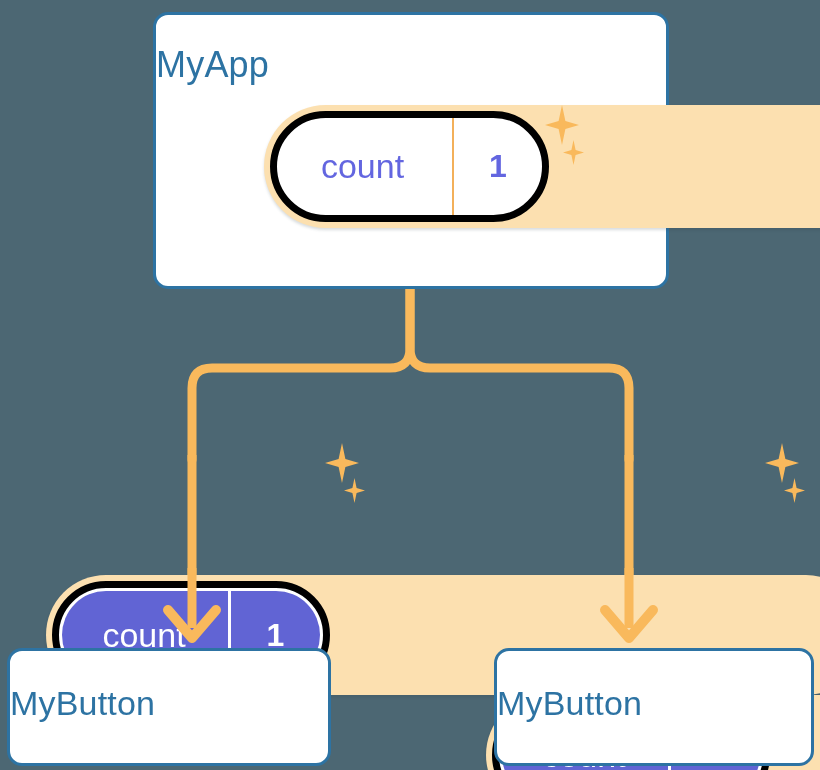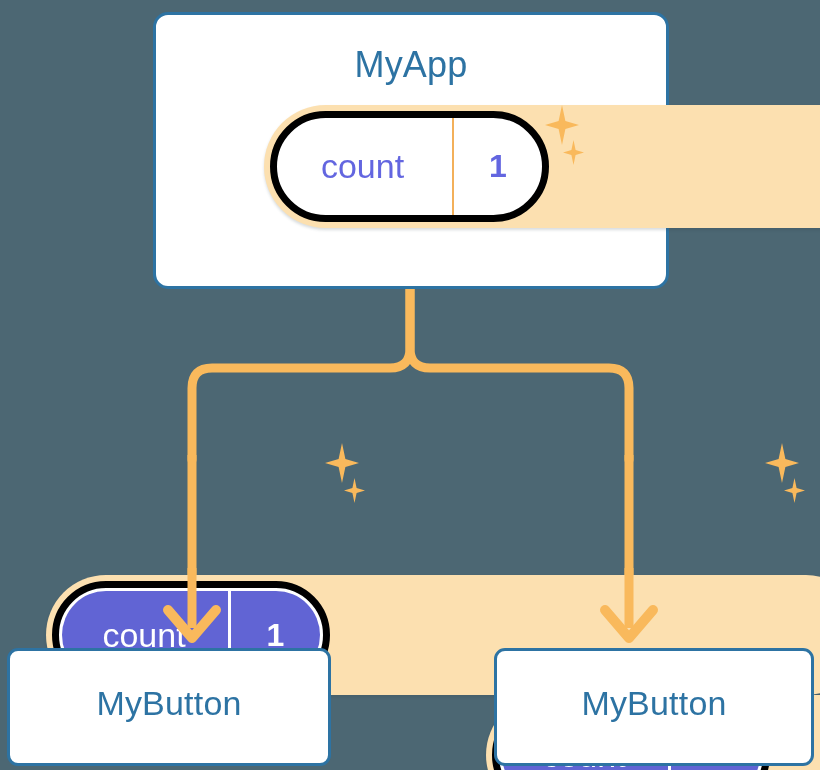--- a/index.html
+++ b/index.html
@@ -38,38 +38,36 @@
     box-sizing: border-box;
   }
   #app-card {
     left: 153px;
     top: 12px;
     width: 516px;
     height: 277px;
   }
   .btn-card {
     height: 118px;
-    border-radius: 11px;
   }
   #btn-card-left {
     left: 7px;
     top: 648px;
     width: 324px;
   }
   #btn-card-right {
     left: 494px;
     top: 648px;
     width: 320px;
   }
 
   .card-title {
     position: absolute;
     left: 0;
     right: 0;
-    text-align: center;
     color: #2d73a3;
     font-size: 36px;
     font-weight: 400;
     letter-spacing: 0.2px;
     white-space: nowrap;
   }
   #app-card .card-title {
     top: 29px;
   }
   .btn-card .card-title {

